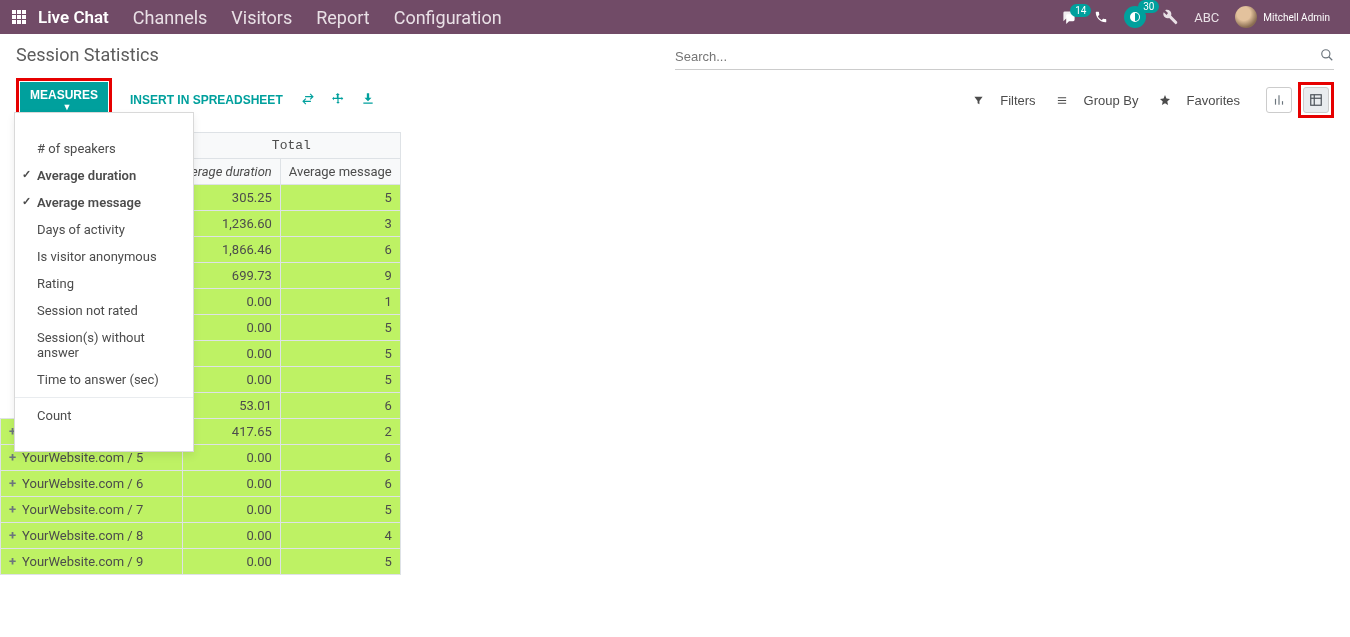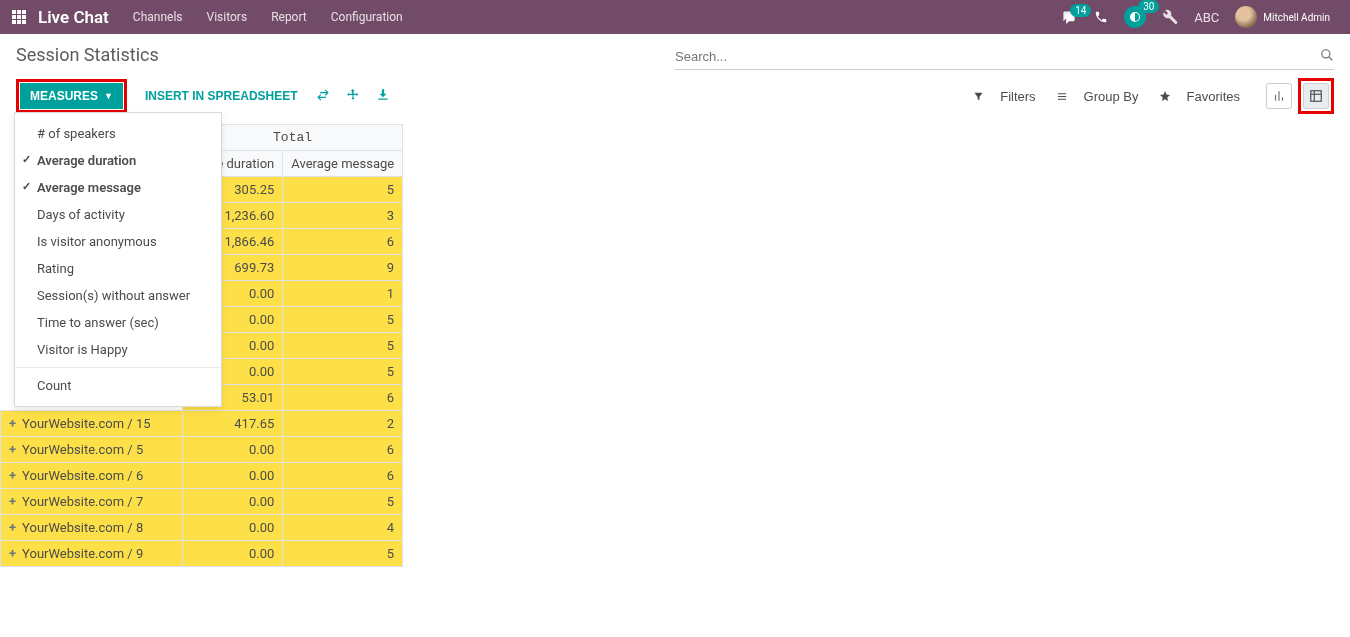--- a/index.html
+++ b/index.html
@@ -3,21 +3,21 @@
 <meta charset="utf-8">
 <style>
   * { box-sizing: border-box; margin: 0; padding: 0; }
   body { font-family: -apple-system, BlinkMacSystemFont, "Segoe UI", Roboto, sans-serif; font-size: 13px; color: #4c4c4c; background: #fff; width: 1350px; }
   
   
   .navbar { background: #714b67; height: 34px; display: flex; align-items: center; color: #fff; padding: 0 12px; }
   .navbar .apps-icon { display: grid; grid-template-columns: repeat(3, 4px); grid-template-rows: repeat(3, 4px); gap: 1px; margin-right: 12px; cursor: pointer; }
   .navbar .apps-icon span { background: #fff; width: 4px; height: 4px; }
   .navbar .brand { font-size: 17px; font-weight: 600; margin-right: 24px; }
-  .navbar .nav-item { margin-right: 24px; font-size: 12px; color: #e9e0e6; cursor: pointer; }
+  .navbar .nav-item { margin-right: 24px; font-size: 18px; color: #e9e0e6; cursor: pointer; }
   .navbar .spacer { flex: 1; }
   .navbar .right-item { display: flex; align-items: center; margin: 12px 8px; cursor: pointer; position: relative; }
   .navbar .badge { background: #00a09d; color: #fff; border-radius: 8px; font-size: 10px; padding: 1px 5px; position: absolute; top: -6px; left: 10px; }
   .navbar .phone-icon svg { width: 14px; height: 14px; }
   .navbar .moon-wrap { background: #00a09d; width: 22px; height: 22px; border-radius: 50%; display: flex; align-items: center; justify-content: center; position: relative; }
   .navbar .tools-icon svg { width: 16px; height: 16px; }
   .navbar .abc { font-size: 13px; color: #e9e0e6; }
   .navbar .avatar { width: 22px; height: 22px; border-radius: 50%; background: radial-gradient(circle at 40% 35%, #e3c29d 35%, #8a6d52 70%); margin-right: 6px; }
   .navbar .username { font-size: 10px; color: #fff; }
 
@@ -25,47 +25,47 @@
   .control-panel { display: flex; padding: 10px 16px 0 16px; }
   .cp-left { flex: 1; }
   .page-title { font-size: 18px; color: #5c5c5c; font-weight: 400; margin-bottom: 4px; }
   .cp-right { flex: 1; display: flex; align-items: flex-start; }
   .search-wrap { flex: 1; display: flex; align-items: center; border-bottom: 1px solid #ccc; padding: 4px 0; }
   .search-input { flex: 1; border: none; outline: none; font-size: 13px; color: #6c757d; background: transparent; }
   .search-icon { color: #6c757d; cursor: pointer; }
 
   
   .buttons-row { display: flex; padding: 8px 16px 10px 16px; align-items: center; position: relative; }
-  .btn-measures { background: #00a09d; color: #fff; border: none; padding: 6px 10px; font-size: 12px; font-weight: 600; cursor: pointer; display: flex; align-items: center; }
+  .btn-measures { background: #00a09d; color: #fff; border: none; padding: 6px 10px; font-size: 12px; font-weight: 600; cursor: pointer; display: flex; align-items: center; flex-direction: column; }
   .btn-measures .caret { margin-left: 6px; font-size: 9px; }
   .red-box-measures { border: 3px solid #e60000; padding: 1px; display: inline-block; }
   .btn-link { color: #00a09d; border: none; background: none; padding: 6px 10px; font-size: 12px; font-weight: 600; cursor: pointer; margin-left: 8px; }
   .icon-btn { color: #00a09d; background: none; border: none; padding: 6px 8px; cursor: pointer; font-size: 14px; }
   .buttons-spacer { flex: 1; }
   .filter-btn { background: none; border: none; padding: 4px 10px; font-size: 13px; color: #4c4c4c; cursor: pointer; display: flex; align-items: center; gap: 16px; }
   .view-switch { display: flex; gap: 6px; margin-left: 16px; align-items: center; }
   .view-btn { width: 26px; height: 26px; border: 1px solid #ccc; background: #fff; color: #6c757d; cursor: pointer; display: flex; align-items: center; justify-content: center; border-radius: 3px; }
   .view-btn.active { background: #e9ecef; color: #495057; }
   .red-box-pivot { border: 3px solid #e60000; padding: 2px; }
 
   
-  .dropdown { position: absolute; top: 42px; left: 14px; background: #fff; border: 1px solid #d9d9d9; box-shadow: 0 4px 8px rgba(0,0,0,0.08); width: 208px; padding: 7px 0; z-index: 20; }
+  .dropdown { position: absolute; top: 42px; left: 14px; background: #fff; border: 1px solid #d9d9d9; box-shadow: 0 4px 8px rgba(0,0,0,0.08); width: 180px; padding: 22px 0; z-index: 20; }
   .dropdown-item { padding: 6px 14px 6px 22px; font-size: 13px; color: #4c4c4c; cursor: pointer; position: relative; }
   .dropdown-item.checked::before { content: "✓"; position: absolute; left: 7px; color: #4c4c4c; font-size: 11px; }
   .dropdown-item.checked { font-weight: 600; }
   .dropdown-divider { border-top: 1px solid #e9ecef; margin: 4px 0; }
 
   
   .pivot-zone { padding: 0; }
   .pivot-table { border-collapse: collapse; }
   .pivot-table th, .pivot-table td { border: 1px solid #dee2e6; padding: 5px 8px; font-size: 13px; text-align: right; white-space: nowrap; }
   .pivot-table thead th { background: #f8f9fa; font-weight: 400; color: #4c4c4c; text-align: center; }
   .pivot-table .row-header { text-align: left; min-width: 182px; }
   .pivot-table .row-header .plus { color: #6c757d; margin-right: 6px; font-weight: 700; }
-  .pivot-table tbody td { background: #fde047; }
+  .pivot-table tbody td { background: #bef264; }
   .pivot-table .col-total { min-width: 195px; font-family: Liberation Mono, monospace; }
   .pivot-table .hidden-left { visibility: hidden; border: none; }
 </style>
 </head>
 <body>
 
 <div class="navbar">
   <div class="apps-icon">
     <span></span>
       <span></span>
@@ -193,38 +193,38 @@
     </span>
   </div>
 
   <div class="dropdown">
     <div class="dropdown-item"># of speakers</div>
     <div class="dropdown-item checked">Average duration</div>
     <div class="dropdown-item checked">Average message</div>
     <div class="dropdown-item">Days of activity</div>
     <div class="dropdown-item">Is visitor anonymous</div>
     <div class="dropdown-item">Rating</div>
+    <div class="dropdown-item">Session not rated</div>
     <div class="dropdown-item">Session(s) without answer</div>
     <div class="dropdown-item">Time to answer (sec)</div>
-    <div class="dropdown-item">Visitor is Happy</div>
     <div class="dropdown-divider"></div>
     <div class="dropdown-item">Count</div>
   </div>
 </div>
 
 <div class="pivot-zone">
   <table class="pivot-table">
     <thead>
       <tr>
         <th class="row-header hidden-left"></th>
         <th colspan="2" class="col-total">Total</th>
       </tr>
       <tr>
         <th class="row-header hidden-left"></th>
-        <th style="text-align:right;">erage duration</th>
+        <th style="text-align:right;font-style:italic;">erage duration</th>
         <th style="text-align:right;">Average message</th>
       </tr>
     </thead>
     <tbody id="pivot-body">
         <tr>
           <td class="row-header" style="visibility: hidden; border: none;"></td>
           <td>305.25</td>
           <td>5</td>
         </tr>
         <tr>

